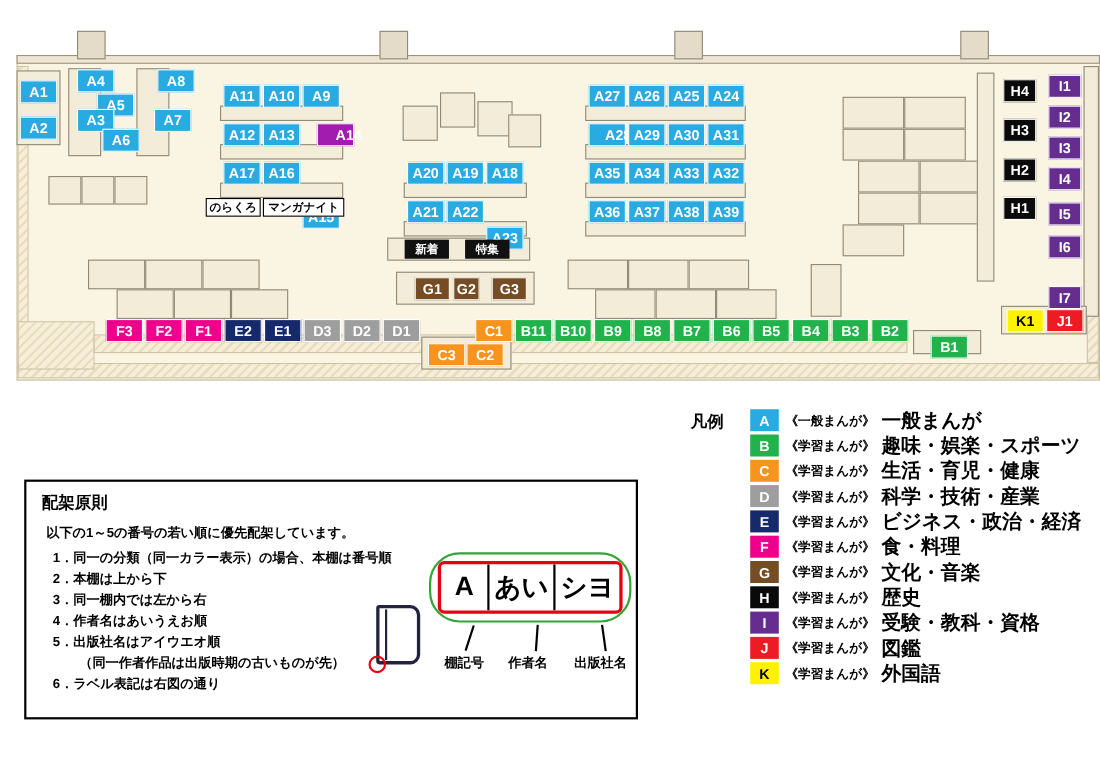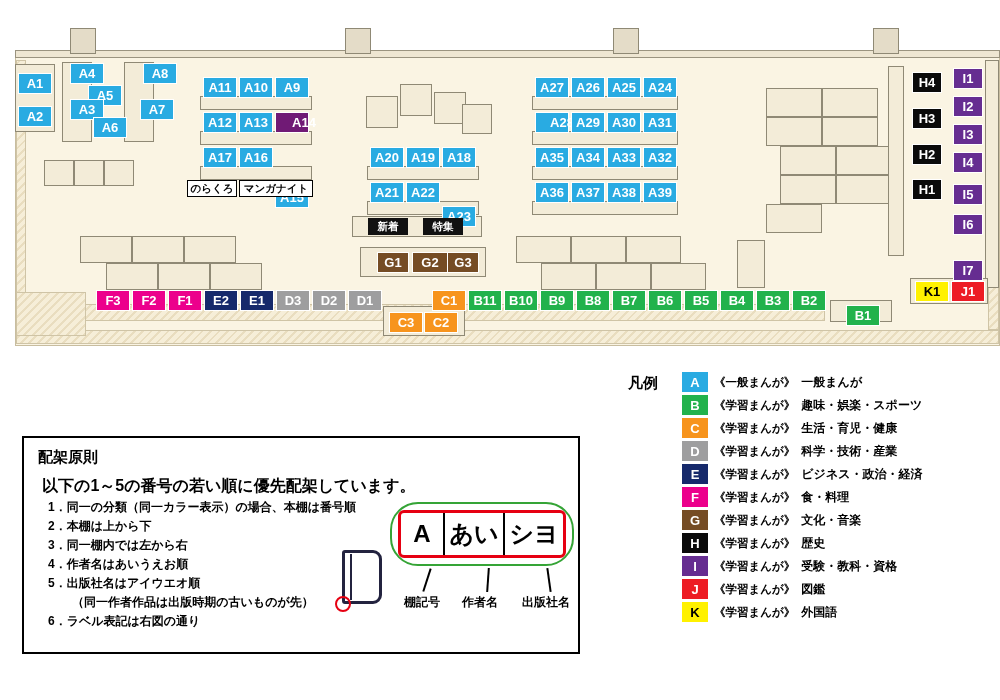--- a/index.html
+++ b/index.html
@@ -20,26 +20,26 @@
   .tlabel.solid{background:#111;color:#fff;border:1px solid #111;}
 
   
   #legend{position:absolute;left:624px;top:372px;width:372px;}
   #legend-title{position:absolute;left:4px;top:2px;font-size:15px;font-weight:bold;}
   #legend-rows{margin-left:58px;display:flex;flex-direction:column;gap:3px;}
   .lrow{display:flex;align-items:center;gap:6px;height:20px;}
   .lkey{width:26px;height:20px;color:#fff;font-weight:bold;font-size:13px;
         display:flex;align-items:center;justify-content:center;flex:0 0 26px;}
   .ltype{font-size:11.5px;font-weight:bold;white-space:nowrap;}
-  .lcat{font-size:12px;font-weight:bold;white-space:nowrap;}
+  .lcat{font-size:18px;font-weight:bold;white-space:nowrap;}
 
   
   #principles{position:absolute;left:22px;top:436px;width:558px;height:218px;border:2px solid #000;background:#fff;}
   #p-title{position:absolute;left:14px;top:10px;font-size:15px;font-weight:bold;}
-  #p-intro{position:absolute;left:18px;top:38px;font-size:16px;font-weight:bold;}
+  #p-intro{position:absolute;left:18px;top:38px;font-size:12px;font-weight:bold;}
   #p-rules{position:absolute;left:24px;top:60px;font-size:12px;font-weight:bold;line-height:19px;}
   .sample-wrap{position:absolute;left:366px;top:64px;width:184px;height:64px;border:2px solid #35a436;
                border-radius:28px;display:flex;align-items:center;justify-content:center;background:#fff;}
   .sample-label{width:168px;height:48px;border:3px solid #e60012;border-radius:6px;background:#fff;display:flex;overflow:hidden;}
   .scell{display:flex;align-items:center;justify-content:center;font-size:24px;font-weight:bold;}
   .scell.first{flex:0 0 42px;}
   .scell.rest{border-left:2px solid #000;flex:1;}
   .conn{position:absolute;width:1.5px;height:24px;background:#000;}
   .cap{position:absolute;font-size:12px;font-weight:bold;}
   .book{position:absolute;left:318px;top:112px;width:40px;height:54px;border:3px solid #23233f;border-radius:3px 9px 9px 3px;background:#fff;}
@@ -118,21 +118,21 @@
       <div class="slabel" style="left: 88px; top: 85px; background: rgb(41, 171, 226);">A5</div>
       <div class="slabel" style="left: 70px; top: 99px; background: rgb(41, 171, 226);">A3</div>
       <div class="slabel" style="left: 93px; top: 117px; background: rgb(41, 171, 226);">A6</div>
       <div class="slabel" style="left: 143px; top: 63px; background: rgb(41, 171, 226);">A8</div>
       <div class="slabel" style="left: 140px; top: 99px; background: rgb(41, 171, 226);">A7</div>
       <div class="slabel" style="left: 203px; top: 77px; background: rgb(41, 171, 226);">A11</div>
       <div class="slabel" style="left: 239px; top: 77px; background: rgb(41, 171, 226);">A10</div>
       <div class="slabel" style="left: 275px; top: 77px; background: rgb(41, 171, 226);">A9</div>
       <div class="slabel" style="left: 203px; top: 112px; background: rgb(41, 171, 226);">A12</div>
       <div class="slabel" style="left: 239px; top: 112px; background: rgb(41, 171, 226);">A13</div>
-      <div class="slabel" style="left: 275px; top: 112px; background: #701a75; padding-left: 24px;">A14</div>
+      <div class="slabel" style="left: 288px; top: 112px; background: #a21caf; padding-left: 24px;">A14</div>
       <div class="slabel" style="left: 203px; top: 147px; background: rgb(41, 171, 226);">A17</div>
       <div class="slabel" style="left: 239px; top: 147px; background: rgb(41, 171, 226);">A16</div>
       <div class="slabel" style="left: 275px; top: 147px; background: rgb(41, 171, 226); margin-top: 40px;">A15</div>
       <div class="slabel" style="left: 370px; top: 147px; background: rgb(41, 171, 226);">A20</div>
       <div class="slabel" style="left: 406px; top: 147px; background: rgb(41, 171, 226);">A19</div>
       <div class="slabel" style="left: 442px; top: 147px; background: rgb(41, 171, 226);">A18</div>
       <div class="slabel" style="left: 370px; top: 182px; background: rgb(41, 171, 226);">A21</div>
       <div class="slabel" style="left: 406px; top: 182px; background: rgb(41, 171, 226);">A22</div>
       <div class="slabel" style="left: 442px; top: 182px; background: rgb(41, 171, 226); margin-top: 24px;">A23</div>
       <div class="slabel" style="left: 535px; top: 77px; background: rgb(41, 171, 226);">A27</div>
@@ -145,21 +145,21 @@
       <div class="slabel" style="left: 643px; top: 112px; background: rgb(41, 171, 226);">A31</div>
       <div class="slabel" style="left: 535px; top: 147px; background: rgb(41, 171, 226);">A35</div>
       <div class="slabel" style="left: 571px; top: 147px; background: rgb(41, 171, 226);">A34</div>
       <div class="slabel" style="left: 607px; top: 147px; background: rgb(41, 171, 226);">A33</div>
       <div class="slabel" style="left: 643px; top: 147px; background: rgb(41, 171, 226);">A32</div>
       <div class="slabel" style="left: 535px; top: 182px; background: rgb(41, 171, 226);">A36</div>
       <div class="slabel" style="left: 571px; top: 182px; background: rgb(41, 171, 226);">A37</div>
       <div class="slabel" style="left: 607px; top: 182px; background: rgb(41, 171, 226);">A38</div>
       <div class="slabel" style="left: 643px; top: 182px; background: rgb(41, 171, 226);">A39</div>
       <div class="slabel" style="left: 377px; top: 252px; width: 32px; background: rgb(117, 76, 36);">G1</div>
-      <div class="slabel" style="left: 412px; top: 252px; width: 36px; background: rgb(117, 76, 36);">G2</div>
+      <div class="slabel" style="left: 412px; top: 252px; width: 24px; background: rgb(117, 76, 36);">G2</div>
       <div class="slabel" style="left: 447px; top: 252px; width: 32px; background: rgb(117, 76, 36);">G3</div>
       <div class="slabel" style="left: 96px; top: 290px; background: rgb(236, 0, 140);">F3</div>
       <div class="slabel" style="left: 132px; top: 290px; background: rgb(236, 0, 140);">F2</div>
       <div class="slabel" style="left: 168px; top: 290px; background: rgb(236, 0, 140);">F1</div>
       <div class="slabel" style="left: 204px; top: 290px; background: rgb(22, 41, 107);">E2</div>
       <div class="slabel" style="left: 240px; top: 290px; background: rgb(22, 41, 107);">E1</div>
       <div class="slabel" style="left: 276px; top: 290px; background: rgb(158, 158, 159);">D3</div>
       <div class="slabel" style="left: 312px; top: 290px; background: rgb(158, 158, 159);">D2</div>
       <div class="slabel" style="left: 348px; top: 290px; background: rgb(158, 158, 159);">D1</div>
       <div class="slabel" style="left: 432px; top: 290px; background: rgb(247, 148, 29);">C1</div>

